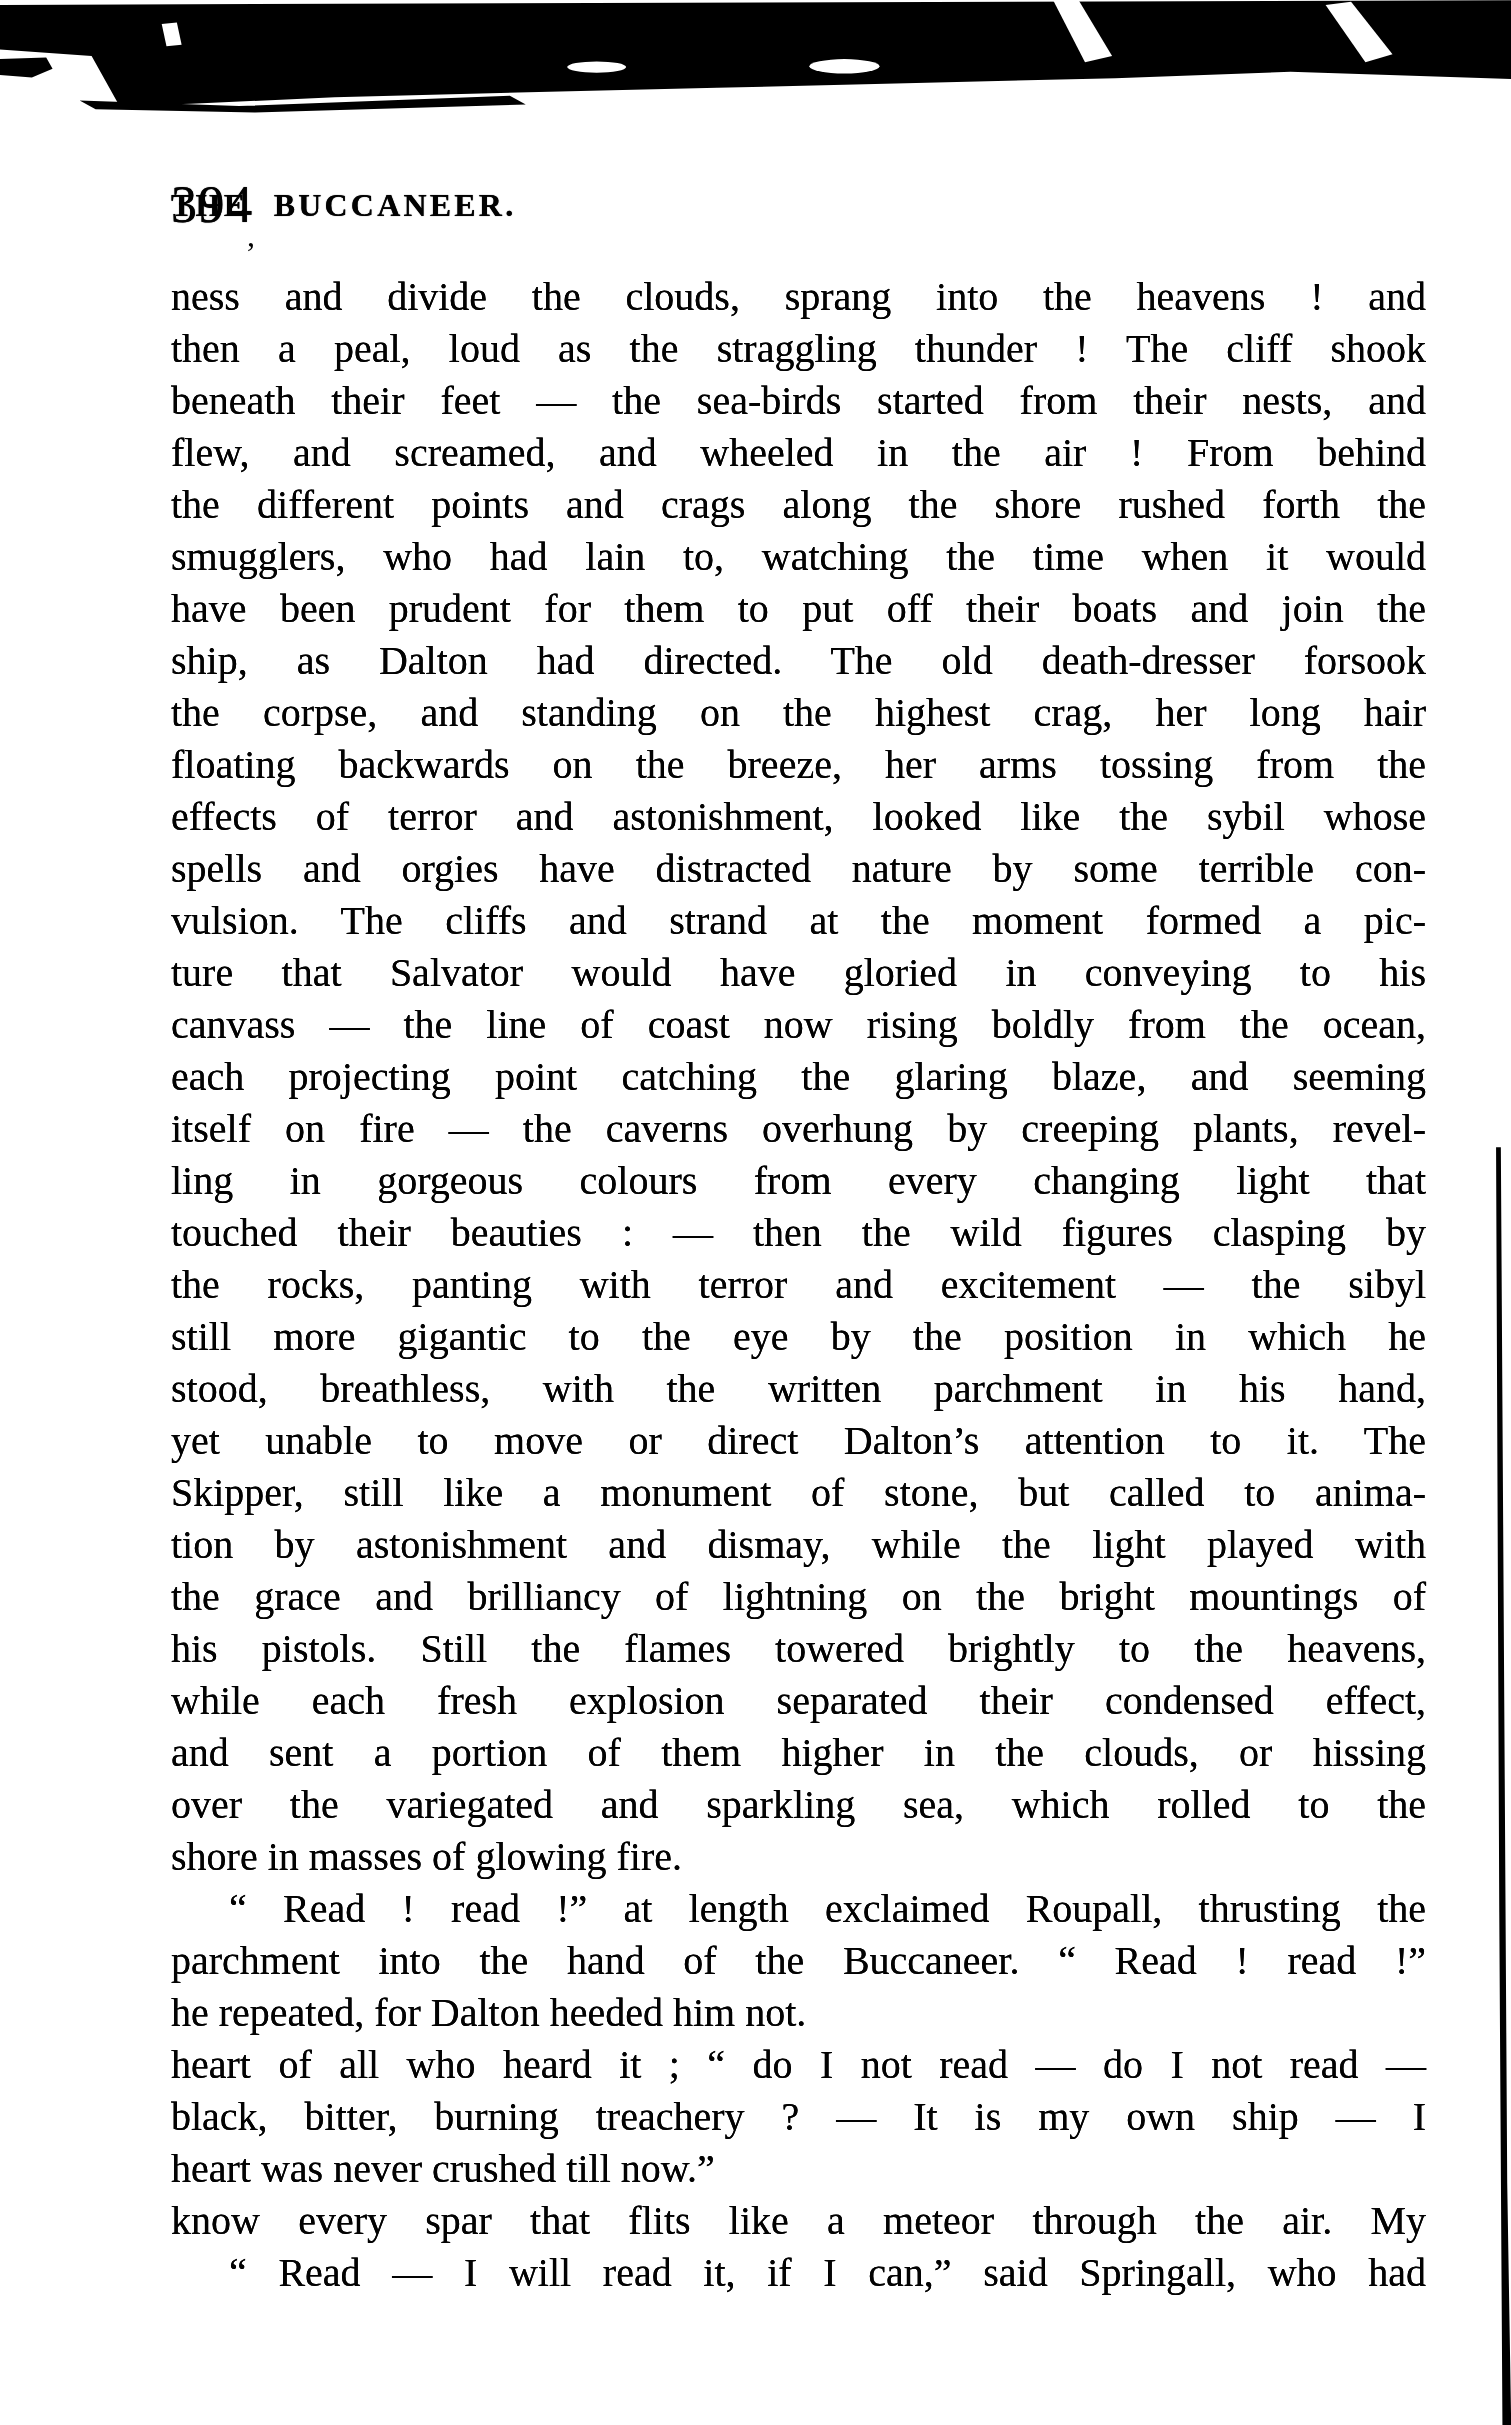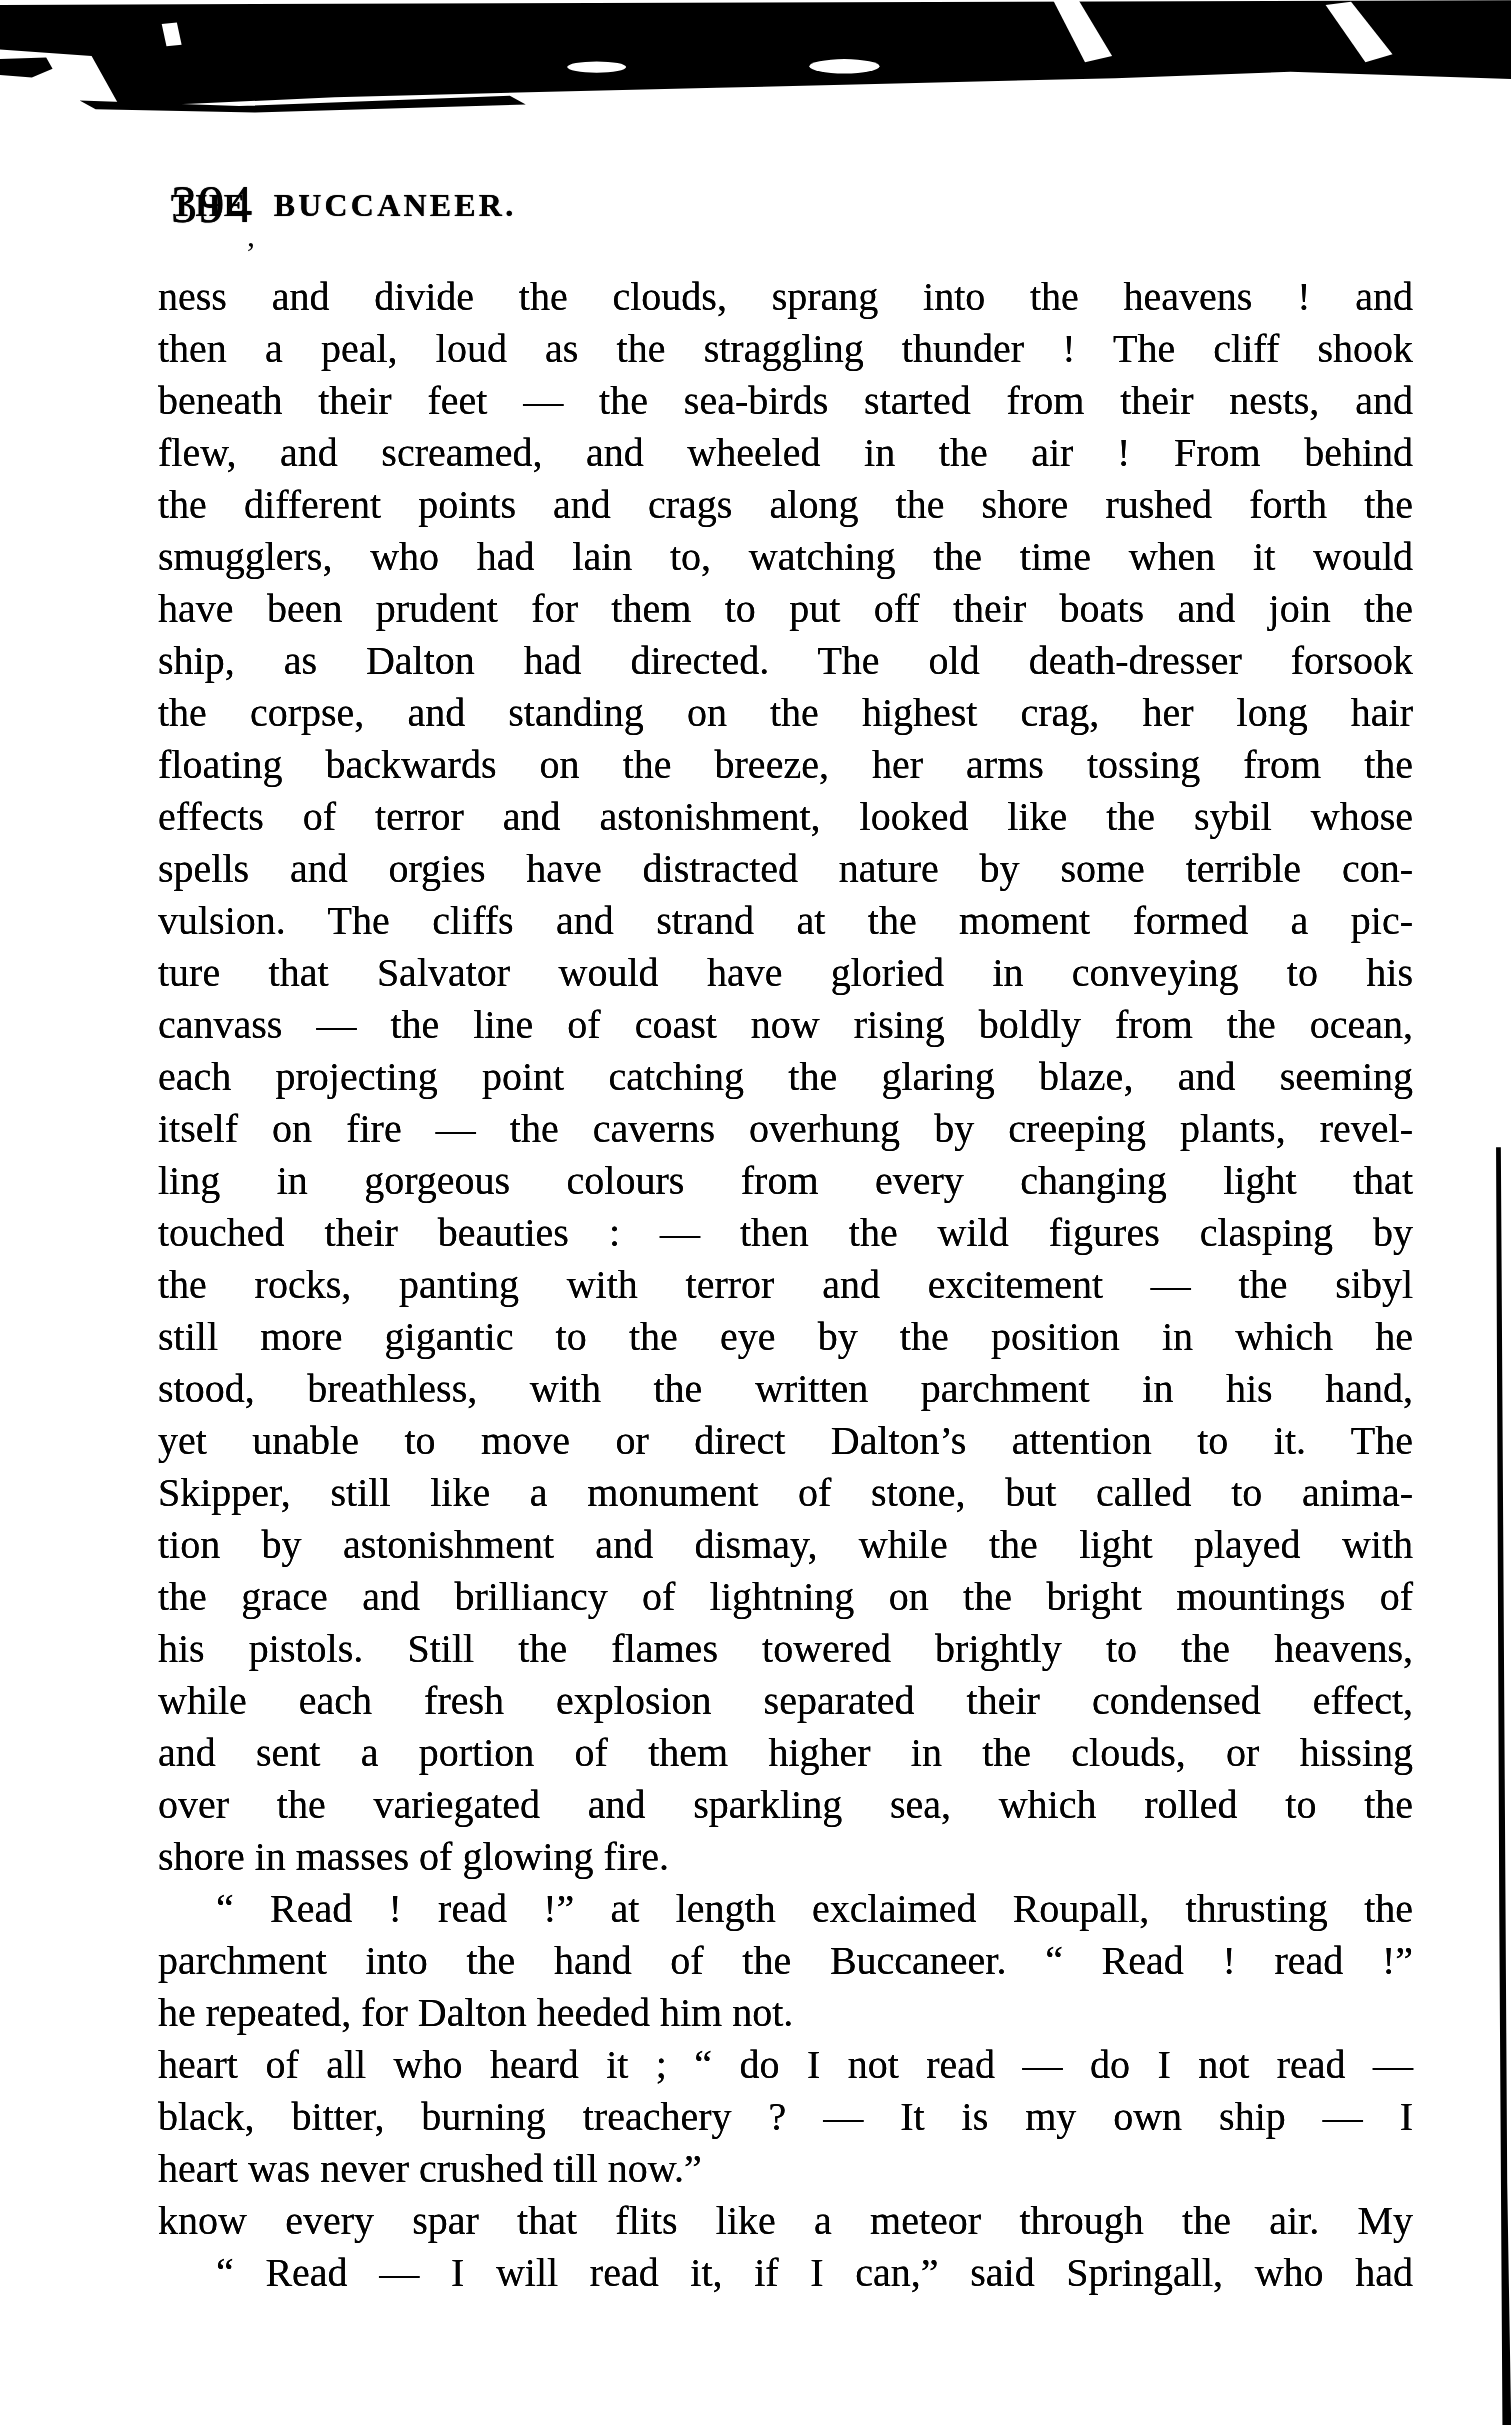--- a/index.html
+++ b/index.html
@@ -38,21 +38,21 @@
     letter-spacing: 3.2px;
     word-spacing: 14.3px;
     text-shadow: 0 0 0.8px #000;
   }
   .comma-artifact {
     position: absolute; left: 76px; top: 35px;
     font-size: 32px;
   }
   .text-block {
     position: absolute;
-    left: 158px; top: 271px;
+    left: 171px; top: 271px;
     width: 1255px;
     font-size: 40px;
     line-height: 52px;
     text-shadow: 0 0 0.6px #000;
   }
   .line {
     text-align: justify;
     text-align-last: justify;
   }
   .line.last { text-align-last: left; }

